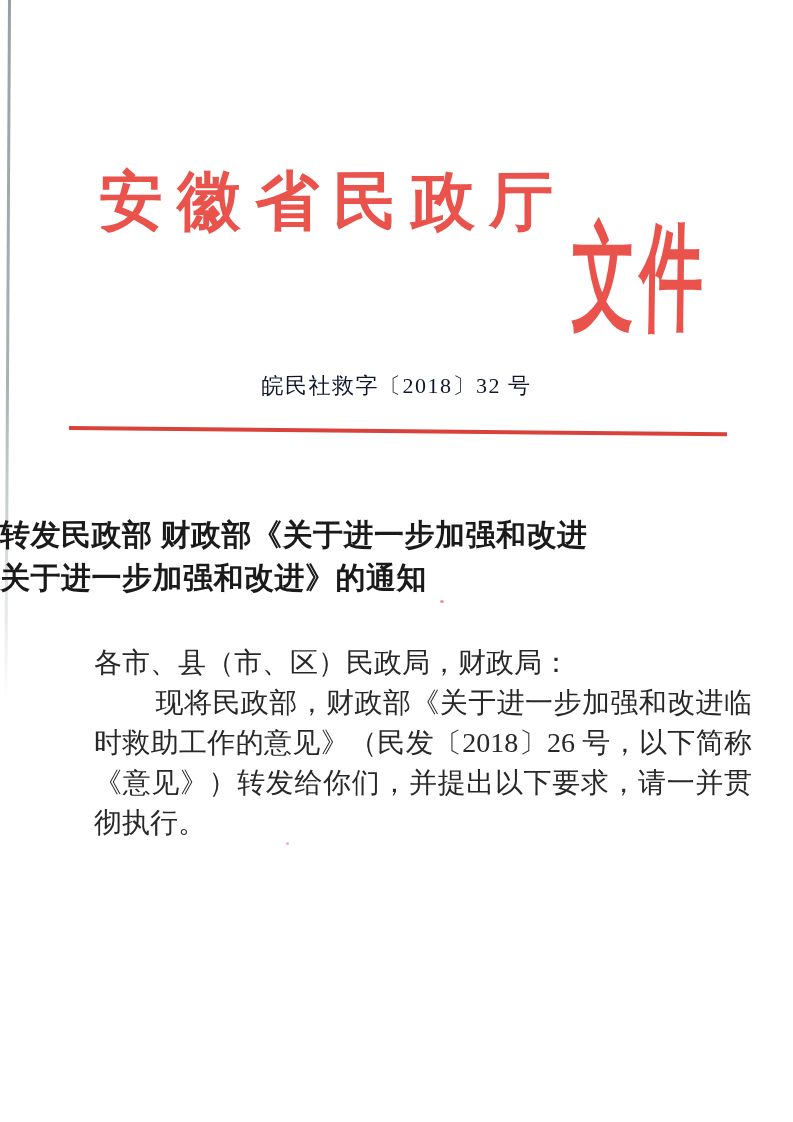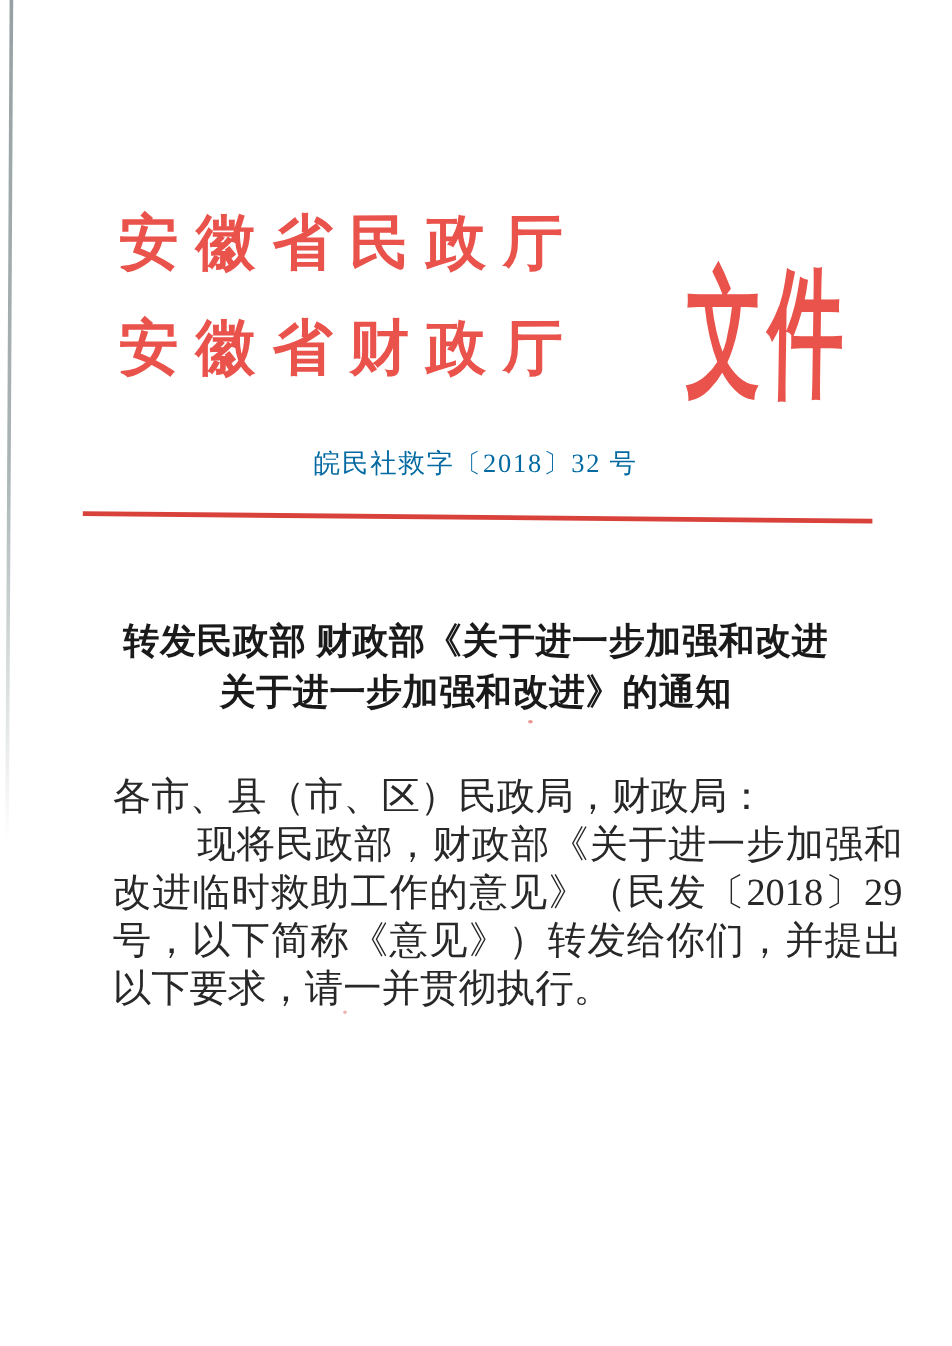--- a/index.html
+++ b/index.html
@@ -46,21 +46,21 @@
     left: 0; top: 0; width: 100%;
     color: var(--header-red);
   }
   .agency-lines {
     position: absolute;
     left: 99px;
     top: 158px;
     white-space: nowrap;
   }
   .agency-line {
-    font-size: 50px;
+    font-size: 64px;
     line-height: 88px;
     letter-spacing: 14px;
     font-weight: bold;
     color: var(--header-red);
   }
   .doc-type {
     position: absolute;
     left: 573px;
     top: 199px;
     font-size: 63px;
@@ -73,51 +73,50 @@
     white-space: nowrap;
   }
   .doc-number {
     position: absolute;
     left: 0;
     top: 371px;
     width: 100%;
     text-align: center;
     font-size: 22px;
     letter-spacing: 1.5px;
-    color: #0369a1;
+    color: #0f172a;
   }
   .red-divider {
     position: absolute;
     left: 69px;
     top: 426px;
     width: 658px;
     height: 4px;
     background: var(--divider-red);
     transform: rotate(0.55deg);
     transform-origin: left center;
   }
   .doc-title {
     position: absolute;
     left: 0;
     top: 513px;
     width: 100%;
-    text-align: center;
     font-weight: bold;
     font-size: 30px;
     line-height: 43px;
     letter-spacing: 0.5px;
     color: var(--title-text);
     font-family: Liberation Serif, serif;
   }
   .body-text {
     position: absolute;
     left: 94px;
     top: 643px;
     width: 658px;
-    font-size: 32px;
+    font-size: 28px;
     line-height: 40px;
     color: var(--body-text);
     text-align: justify;
     text-justify: inter-ideograph;
   }
   .body-text p {
     margin: 0;
     text-indent: 2.2em;
   }
   .body-text p.salutation {
@@ -129,32 +128,31 @@
 
 <div id="page">
 
   <div class="scan-line"></div>
   <div class="speck speck-red1"></div>
   <div class="speck speck-red2"></div>
 
   <div class="letterhead">
     <div class="agency-lines">
       <div class="agency-line">安徽省民政厅</div>
-      <div class="agency-line">安徽省财政厅</div>
     </div>
     <div class="doc-type">文件</div>
   </div>
 
   <div class="doc-number">皖民社救字〔2018〕32 号</div>
 
   <div class="red-divider"></div>
 
   <div class="doc-title">
     <div>转发民政部 财政部《关于进一步加强和改进</div>
     <div>关于进一步加强和改进》的通知</div>
   </div>
 
   <div class="body-text">
     <p class="salutation">各市、县（市、区）民政局，财政局：</p>
-    <p>现将民政部，财政部《关于进一步加强和改进临时救助工作的意见》（民发〔2018〕29 号，以下简称《意见》）转发给你们，并提出以下要求，请一并贯彻执行。</p>
+    <p>现将民政部，财政部《关于进一步加强和改进临时救助工作的意见》（民发〔2018〕26 号，以下简称《意见》）转发给你们，并提出以下要求，请一并贯彻执行。</p>
   </div>
 
 </div>
 
 </body></html>

